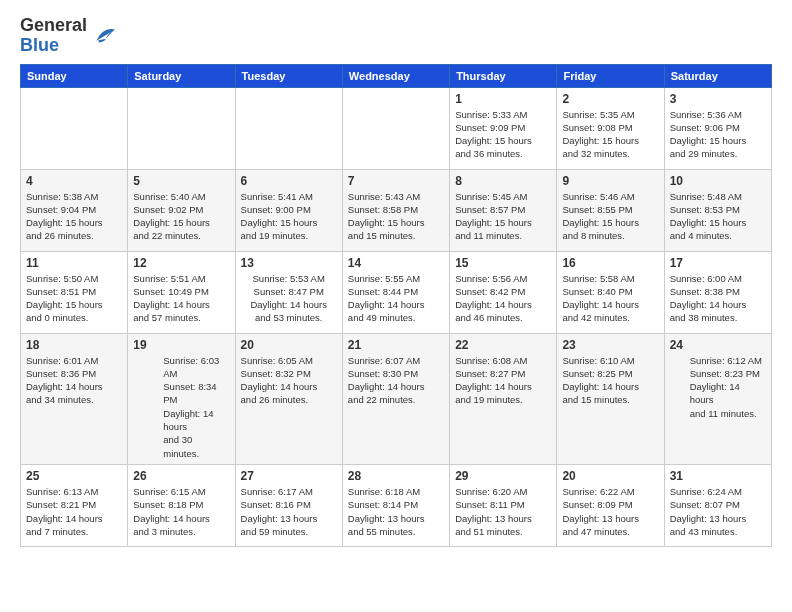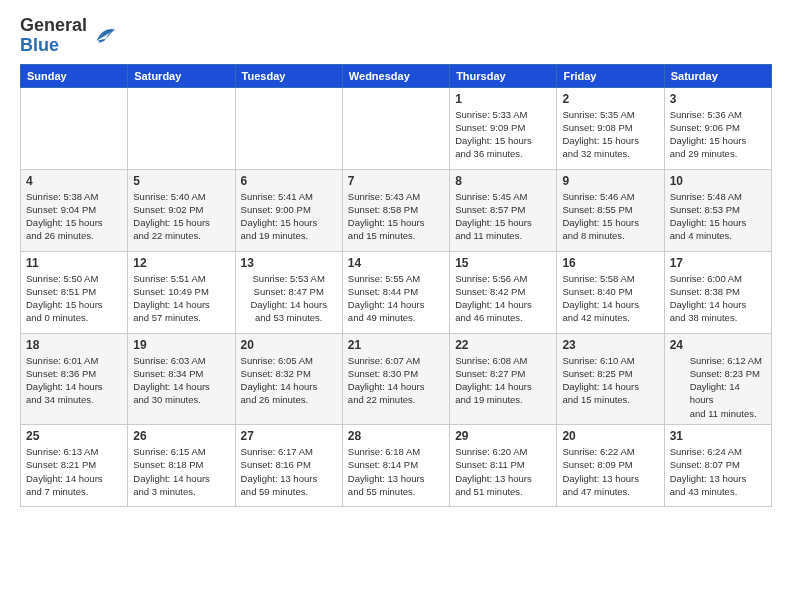--- a/index.html
+++ b/index.html
@@ -254,21 +254,21 @@
         <tr>
           <td>
             <div class="day-number">18</div>
             <div class="day-info" style="white-space: pre-line;">Sunrise: 6:01 AM
 Sunset: 8:36 PM
 Daylight: 14 hours
 and 34 minutes.</div>
           </td>
           <td>
             <div class="day-number">19</div>
-            <div class="day-info" style="white-space: pre-line;">Sunrise: 6:03 AM
+            <div class="day-info" style="white-space: pre-line; margin-left: 30px;">Sunrise: 6:03 AM
 Sunset: 8:34 PM
 Daylight: 14 hours
 and 30 minutes.</div>
           </td>
           <td>
             <div class="day-number">20</div>
             <div class="day-info" style="white-space: pre-line;">Sunrise: 6:05 AM
 Sunset: 8:32 PM
 Daylight: 14 hours
 and 26 minutes.</div>

